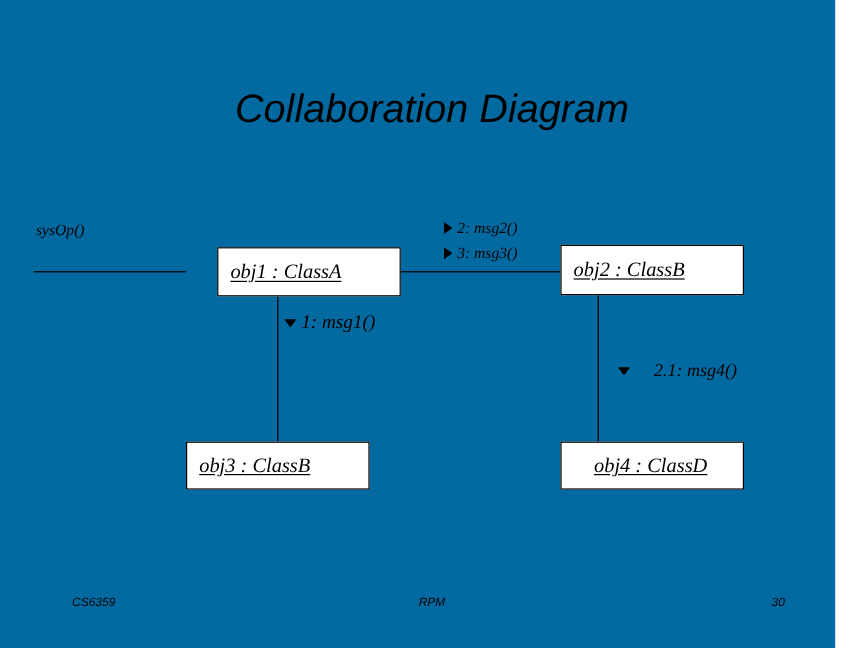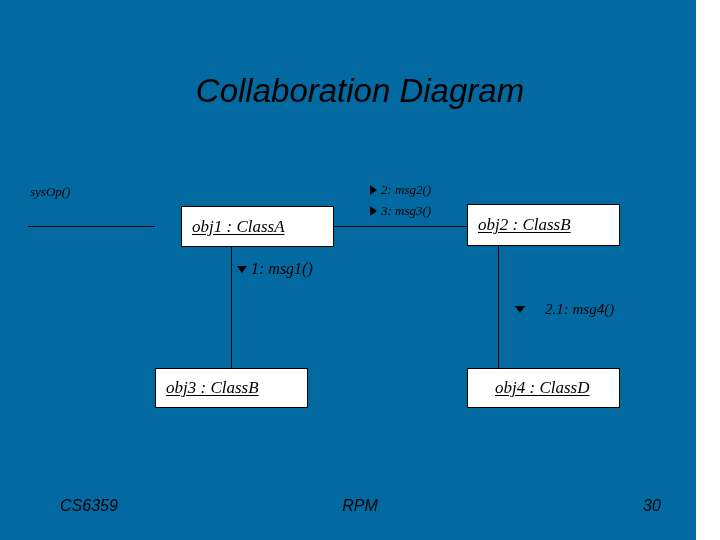--- a/index.html
+++ b/index.html
@@ -109,21 +109,21 @@
   #msg-2   { left: 370px; top: 182px; font-size: 13px; }
   #msg-3   { left: 370px; top: 203px; font-size: 13px; }
   #msg-1   { left: 237px; top: 260px; font-size: 16px; }
   #msg-21  { left: 515px; top: 301px; font-size: 15px; gap: 20px; }
 
   
   .footer-text {
     position: absolute;
     top: 497px;
     font-family: "Liberation Sans", sans-serif;
-    font-size: 16px;
+    font-size: 10px;
     color: #000000;
     white-space: nowrap;
   }
   #footer-left   { left: 60px; }
   #footer-center { left: 0; width: 720px; text-align: center; }
   #footer-right  { left: 0; width: 720px; text-align: center; padding-right: 0; }
   #footer-right span { position: absolute; left: 643px; }
 </style>
 </head>
 <body>

